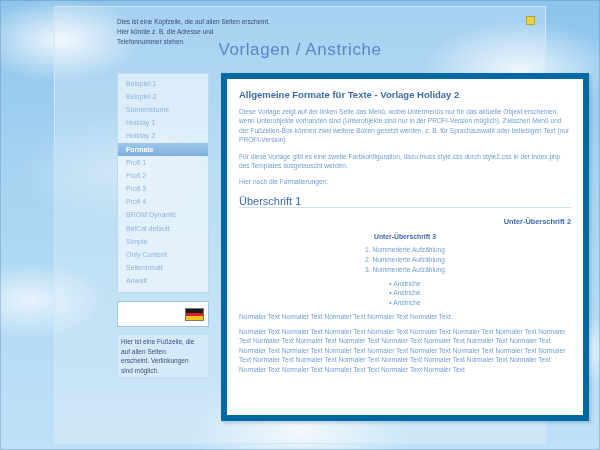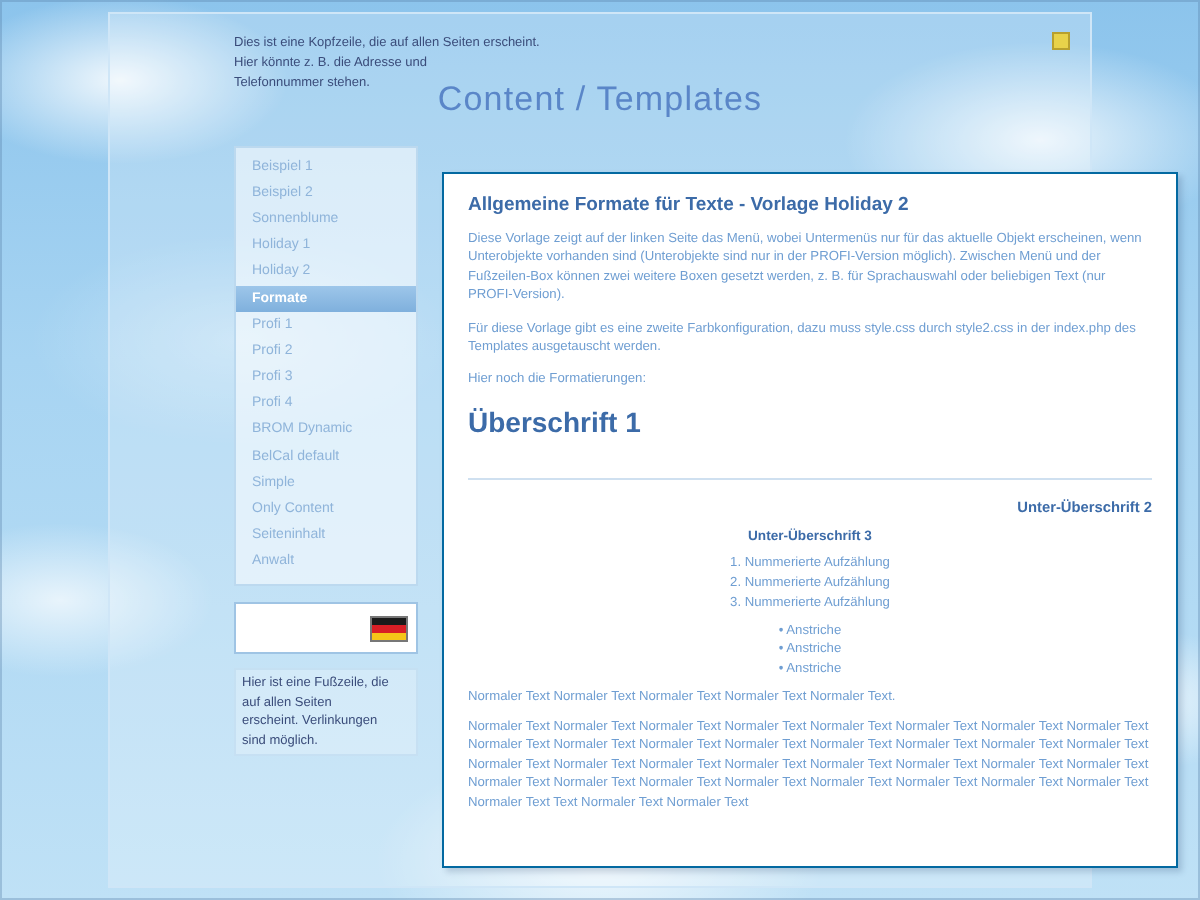--- a/index.html
+++ b/index.html
@@ -121,48 +121,48 @@
     line-height: 9.5px;
     color: #3a4c7a;
     background: rgba(255,255,255,0.25);
     padding: 2px 3px;
     border: 1px solid rgba(188,217,239,0.6);
   }
 
   
   .content {
     position: absolute;
-    left: 112px; top: 13px;
+    left: 112px; top: 0;
     width: 368px; height: 348px;
     background: #ffffff;
-    border: 1px solid #0369a1;
+    border: 6px solid #0369a1;
     box-shadow: 2px 2px 3px rgba(40,70,110,0.22);
     padding: 10px 12px 0 12px;
     overflow: hidden;
   }
   .content h1 {
     margin: 0 0 7px 0;
     font-size: 9.5px;
     color: #3c6ba8;
     font-weight: bold;
   }
   .content p {
     margin: 0 0 7px 0;
     font-size: 6.6px;
     line-height: 9.4px;
     color: #6f9ed2;
     text-align: left;
   }
   .content h2 {
     margin: 8px 0 4px 0;
-    font-size: 14px;
-    color: #3c6ba8;
-    font-weight: bold;
+    font-size: 11px;
+    color: #3c6ba8;
+    font-weight: normal;
     border-bottom: 1px solid #cfe0f0;
-    padding-bottom: 20px;
+    padding-bottom: 0;
   }
   .content h3 {
     margin: 9px 0 4px 0;
     font-size: 7.4px;
     color: #3c6ba8;
     font-weight: bold;
     text-align: right;
   }
   .content h4 {
     margin: 7px 0 5px 0;
@@ -206,21 +206,21 @@
 <div class="page">
 
   <div class="header-note">
     <div>Dies ist eine Kopfzeile, die auf allen Seiten erscheint.</div>
     <div>Hier könnte z. B. die Adresse und</div>
     <div>Telefonnummer stehen.</div>
   </div>
 
   <div class="header-icon"></div>
 
-  <div class="site-title">Content / Templates</div>
+  <div class="site-title">Vorlagen / Anstriche</div>
 
   <div class="body-area">
 
     <div class="menu">
       <div class="menu-item"><span>Beispiel 1</span></div>
       <div class="menu-item"><span>Beispiel 2</span></div>
       <div class="menu-item"><span>Sonnenblume</span></div>
       <div class="menu-item"><span>Holiday 1</span></div>
       <div class="menu-item"><span>Holiday 2</span></div>
       <div class="menu-item active"><span>Formate</span></div>

